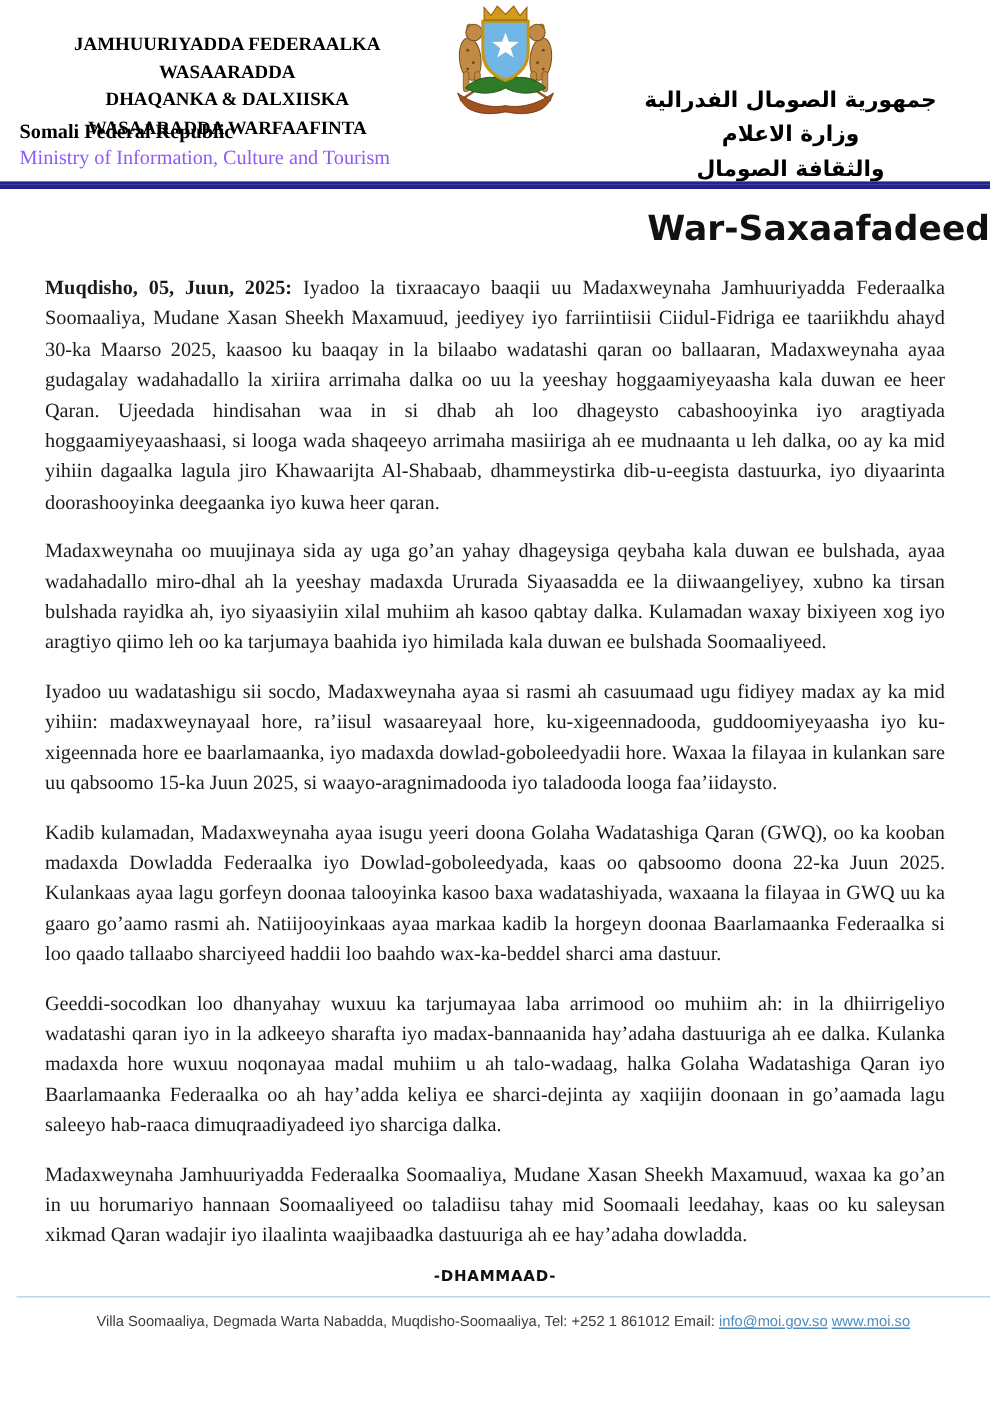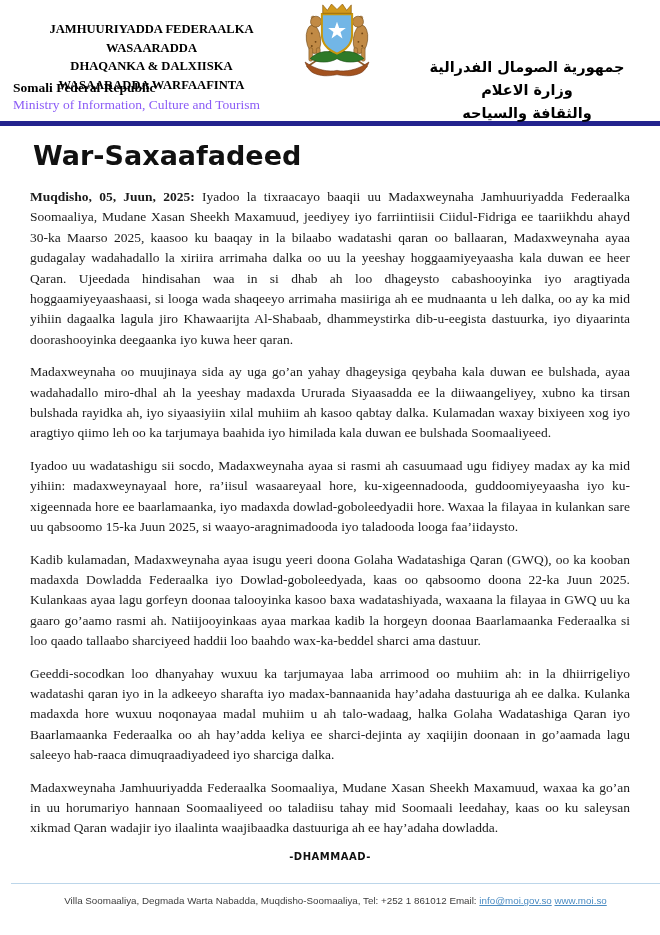--- a/index.html
+++ b/index.html
@@ -24,39 +24,39 @@
   .emblem { display:block; margin:0 auto; }
   .republic-en { font-weight:bold; font-size:13.5px; margin-top:1px; color:#000; }
   .ministry-en { font-size:13.5px; margin-top:1px; color:#8b5cf6; }
   
   .divider {
     height:2px; background:#9494d0;
     border-top:2px solid #23238e; border-bottom:3px solid #23238e;
   }
   
   .title {
-    text-align:left; margin-top:14px;
+    text-align:right; margin-top:14px;
     font-family:"DejaVu Sans", sans-serif; font-weight:bold;
-    font-size:27px; color:#111;margin-left:33px;
+    font-size:23px; color:#111;margin-left:33px;
   }
   
   .body { margin:16px 30px 0 30px; }
   .body p {
     font-size:13.5px; line-height:20.4px; text-align:justify;
     margin-bottom:12px; color:#1b1b1b;
   }
   .dateline { font-weight:bold; }
   .end-mark {
     text-align:center; margin-top:6px;
     font-family:"DejaVu Sans", sans-serif; font-weight:bold;
     font-size:10px; letter-spacing:0.5px; color:#111;
   }
   
   .footer {
-    position:absolute; left:0; right:0; bottom:0; height:52px;
+    position:absolute; left:0; right:0; bottom:0; height:71px;
     border-top:1px solid #bcd6ea; text-align:center; padding-top:11px;
     font-family:"Liberation Sans", sans-serif; font-size:9.8px; color:#3d3d3d;margin-left:11px;
   }
   .footer a { color:#4a8bc2; text-decoration:underline; }
 </style>
 </head>
 <body>
 
 <div class="page">
 
@@ -92,21 +92,21 @@
         <path d="M33,12 L33,2 L38.5,8.5 L43.5,1 L50,7.5 L56.5,1 L61.5,8.5 L67,2 L67,12 Z" fill="#d2991c" stroke="#8a5a10" stroke-width="0.8"></path>
         <polygon points="50,22 52.6,29.4 60.5,29.6 54.2,34.4 56.5,41.9 50,37.4 43.5,41.9 45.8,34.4 39.5,29.6 47.4,29.4" fill="#ffffff"></polygon>
       </svg>
       <div class="republic-en">Somali Federal Republic</div>
       <div class="ministry-en">Ministry of Information, Culture and Tourism</div>
     </div>
 
     <div class="hdr-right">
       <div>جمهورية الصومال الفدرالية</div>
       <div>وزارة الاعلام</div>
-      <div>والثقافة والسياحه</div>
+      <div>والثقافة الصومال</div>
     </div>
   </div>
 
   <div class="divider"></div>
 
   <div class="title">War-Saxaafadeed</div>
 
   <div class="body">
     <p><span class="dateline">Muqdisho, 05, Juun, 2025:</span>
       <span>Iyadoo la tixraacayo baaqii uu Madaxweynaha Jamhuuriyadda Federaalka Soomaaliya, Mudane Xasan Sheekh Maxamuud, jeediyey iyo farriintiisii Ciidul-Fidriga ee taariikhdu ahayd 30-ka Maarso 2025, kaasoo ku baaqay in la bilaabo wadatashi qaran oo ballaaran, Madaxweynaha ayaa gudagalay wadahadallo la xiriira arrimaha dalka oo uu la yeeshay hoggaamiyeyaasha kala duwan ee heer Qaran. Ujeedada hindisahan waa in si dhab ah loo dhageysto cabashooyinka iyo aragtiyada hoggaamiyeyaashaasi, si looga wada shaqeeyo arrimaha masiiriga ah ee mudnaanta u leh dalka, oo ay ka mid yihiin dagaalka lagula jiro Khawaarijta Al-Shabaab, dhammeystirka dib-u-eegista dastuurka, iyo diyaarinta doorashooyinka deegaanka iyo kuwa heer qaran.</span></p>

